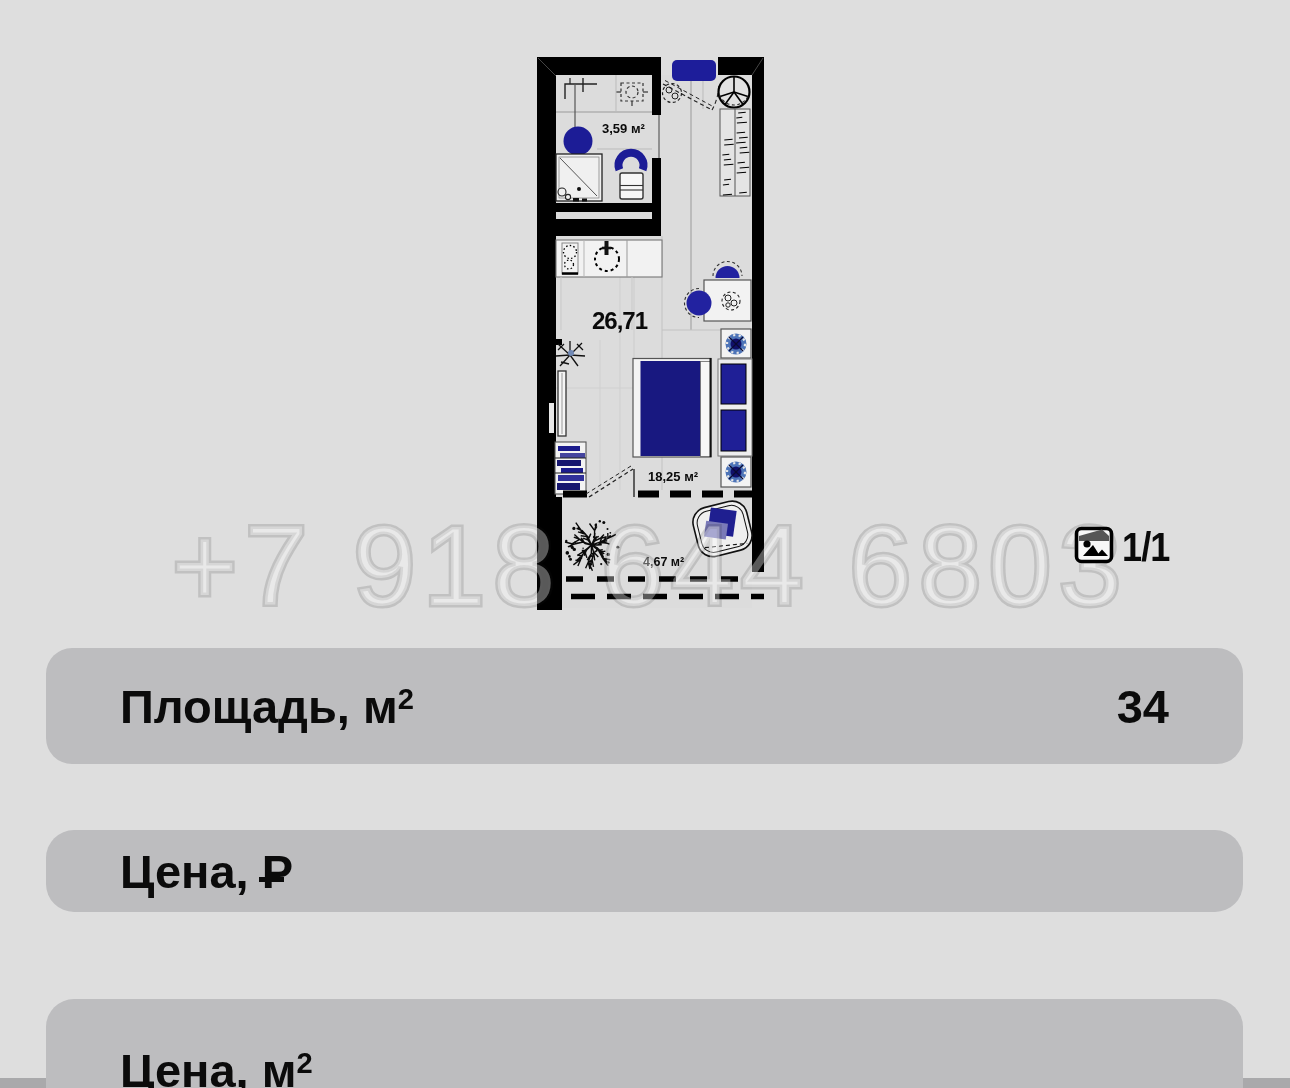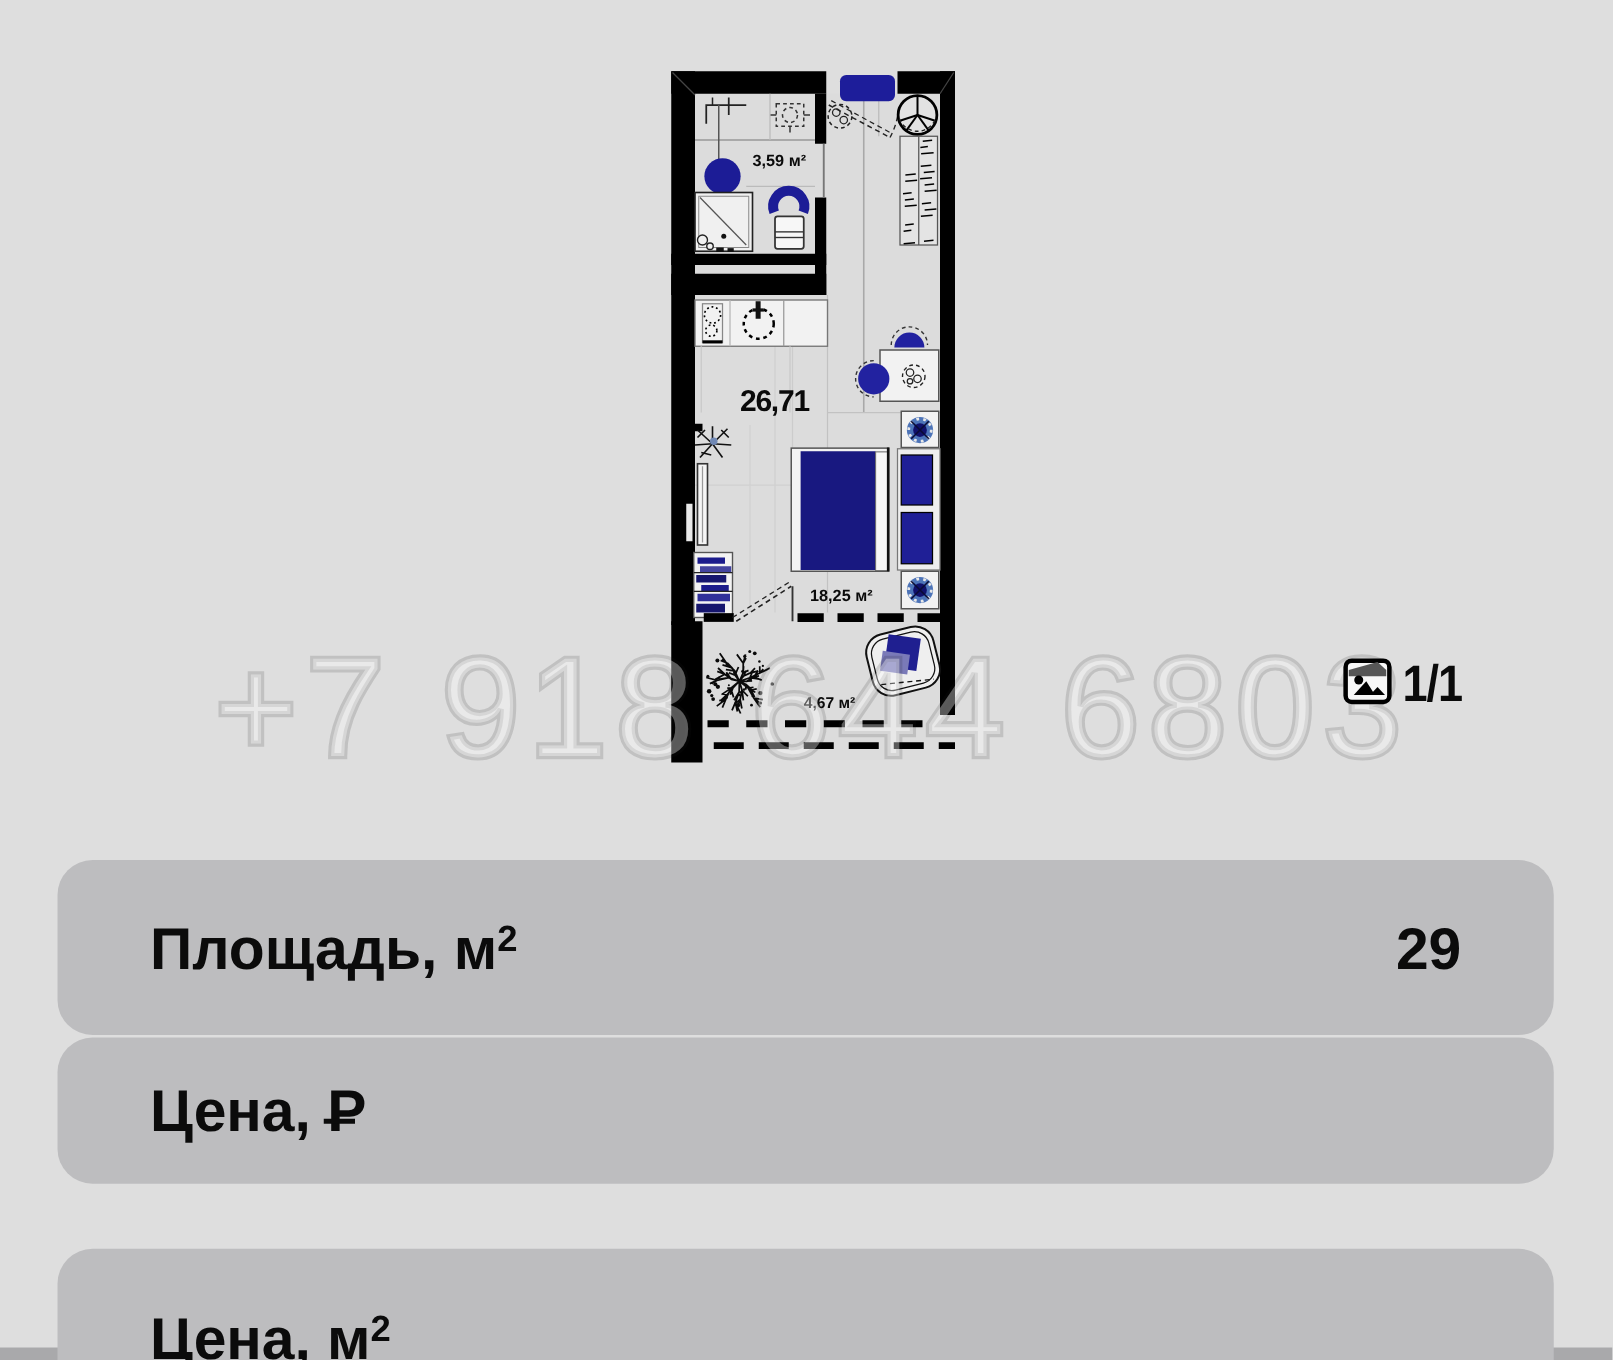--- a/index.html
+++ b/index.html
@@ -291,24 +291,24 @@
   <path d="M5 10 L28 3.5 L35 10 L35 15 L5 15 Z" fill="#565656"></path>
   <circle cx="13" cy="18" r="3.6" fill="#000"></circle>
   <path d="M9 30 L19 19 L26 30 Z" fill="#000"></path>
   <path d="M22 30 L28 23.5 L34 30 Z" fill="#000"></path>
 </svg>
 
 <div style="position:absolute;left:1122px;top:524px;font-size:41px;font-weight:700;color:#0a0a0a;letter-spacing:-1px;transform:scaleX(0.88);transform-origin:0 0;">1/1</div>
 
 <div style="position:absolute;left:0;top:1078px;width:1290px;height:10px;background:#a9a9ab;"></div>
 
-<div class="row" style="top:688px;height:140px;z-index:2;">
+<div class="row" style="top:648px;height:116px;z-index:2;border-radius:26px;">
   <span>Площадь, м<sup>2</sup></span>
-    <span>29</span>
+    <span>34</span>
 </div>
 
-<div class="row" style="top:830px;height:117px;z-index:2;">
+<div class="row" style="top:830px;height:82px;z-index:2;">
   <span>Цена, <span class="rub">Р<span class="bar"></span></span></span>
 </div>
 
 <div class="row" style="top:999px;height:142px;z-index:2;">
   <span>Цена, м<sup>2</sup></span>
 </div>
 
 </body></html>

